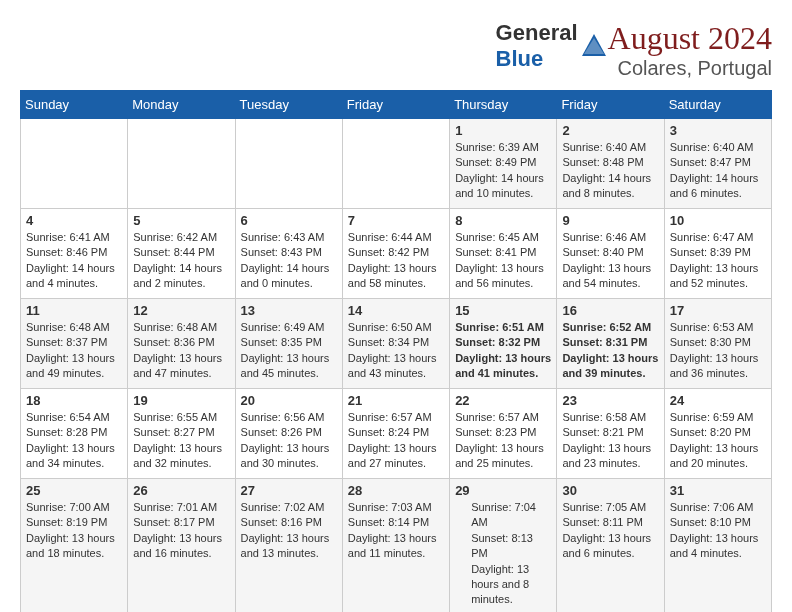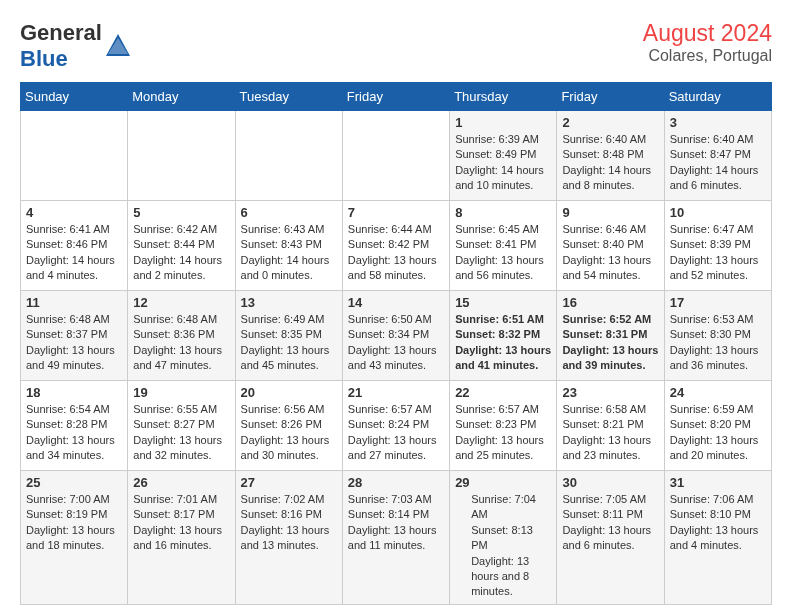--- a/index.html
+++ b/index.html
@@ -5,21 +5,21 @@
     * { box-sizing: border-box; margin: 0; padding: 0; }
     body {
       font-family: Arial, sans-serif;
       background: #fff;
       width: 792px;
       min-height: 612px;
       padding: 20px;
     }
     .header {
       display: flex;
-      justify-content: space-between;
+      justify-content: flex-end;
       align-items: flex-start;
       margin-bottom: 10px;
     }
     .logo {
       display: flex;
       align-items: center;
     }
     .logo-text {
       font-size: 22px;
       font-weight: bold;
@@ -28,26 +28,27 @@
     .logo-blue { color: #1a5fa8; }
     .logo-icon {
       width: 28px;
       height: 28px;
       margin-left: 2px;
     }
     .title-block {
       text-align: right;
     }
     .month-year {
-      font-size: 23px;
+      font-size: 32px;
       font-weight: normal;
-      color: #ef4444;
+      color: #7f1d1d;
+      font-family: Liberation Serif, serif;
     }
     .location {
-      font-size: 16px;
+      font-size: 20px;
       color: #555;
     }
     .calendar {
       width: 100%;
       border-collapse: collapse;
       font-size: 11px;
     }
     .calendar thead th {
       background: #1a5fa8;
       color: #fff;

